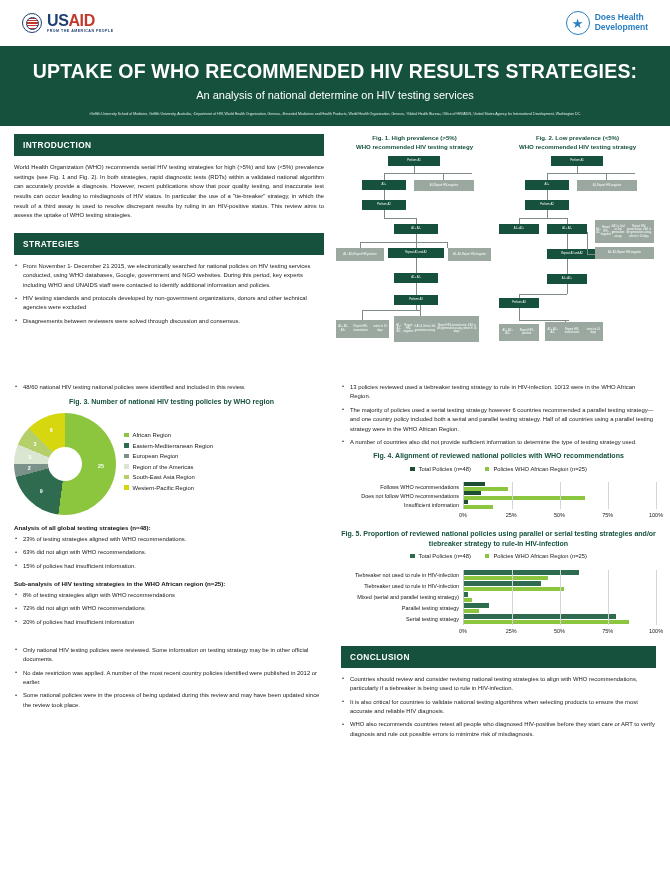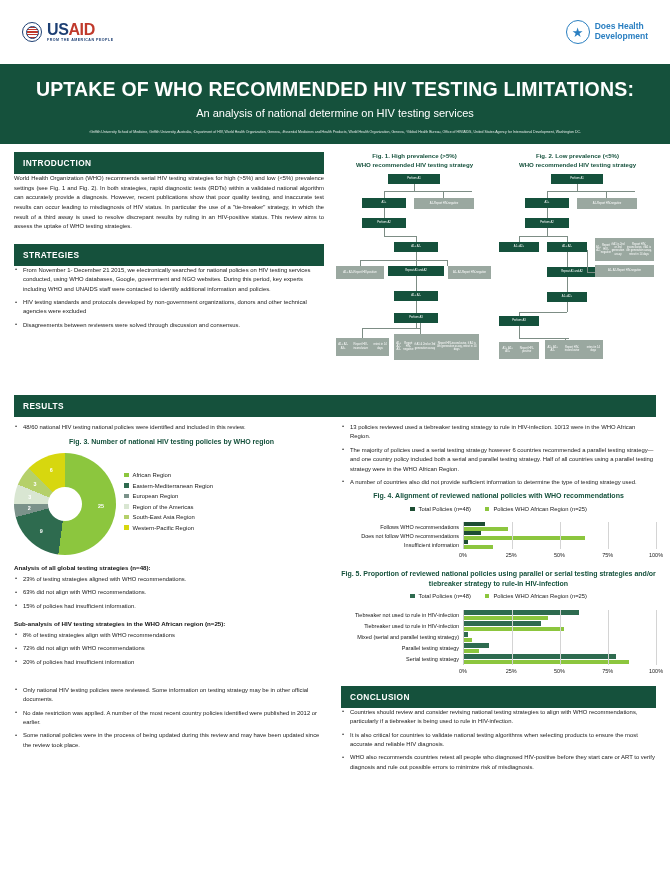--- a/index.html
+++ b/index.html
@@ -6,21 +6,21 @@
   html, body {
     width: 670px; height: 893px;
     background: #ffffff;
     font-family: "Liberation Sans", sans-serif;
     overflow: hidden;
   }
   .poster { position: relative; width: 670px; height: 893px; background:#fff; }
 
   
   .logobar {
-    height: 64px; background:#ffffff;
+    height: 46px; background:#ffffff;
     display:flex; align-items:center; justify-content:space-between;
     padding: 0 22px;
   }
   .usaid { display:flex; align-items:center; gap:5px; }
   .usaid-seal {
     width:20px;height:20px;border-radius:50%;
     border:1.6px solid #1d3f73; background:#fff;
     display:flex;align-items:center;justify-content:center;
   }
   .usaid-seal:before{content:"";display:block;width:11px;height:11px;border-radius:50%;
@@ -44,21 +44,21 @@
   .titleband h2{ font-size:11px; font-weight:normal; margin-top:7px;}
   .authors{ font-size:7.6px; font-weight:bold; margin-top:13px;}
   .affil{ font-size:3.5px; margin-top:11px; line-height:1.4; color:#e4ece8;}
 
   
   .body { display:flex; padding:8px 14px 0 14px; gap:12px; }
   .col { width:320px; }
 
   .sec-head{
     background:#15513c; color:#fff; font-size:8.3px; font-weight:bold;
-    letter-spacing:0.4px; padding:6px 9px; 
+    letter-spacing:0.4px; padding:6px 9px; margin-bottom:7px;
   }
 
   p.txt{ font-size:5.9px; line-height:1.62; color:#1a1a1a; text-align:justify; }
   ul.bul{ list-style:none; }
   ul.bul li{ font-size:5.9px; line-height:1.6; color:#1a1a1a; position:relative;
              padding-left:9px; margin-bottom:4px; text-align:left;}
   ul.bul li:before{ content:"•"; position:absolute; left:1px; top:-0.5px; font-size:6px; color:#333;}
   .sub-h{ font-size:6.2px; font-weight:bold; color:#111; margin:9px 0 4px; }
 
   
@@ -126,21 +126,21 @@
     <div class="who">
       <div class="who-emblem">★</div>
       <div class="who-word">
         <div>Does Health</div>
         <div>Development</div>
       </div>
     </div>
   </div>
 
   <div class="titleband">
-    <h1>UPTAKE OF WHO RECOMMENDED HIV TESTING LIMITATIONS:</h1>
+    <h1>UPTAKE OF WHO RECOMMENDED HIV RESULTS STRATEGIES:</h1>
     <h2>An analysis of national determine on HIV testing services</h2>
     <div class="affil">¹Griffith University School of Medicine, Griffith University, Australia, ²Department of HIV, World Health Organization, Geneva, ³Essential Medicines and Health Products, World Health Organization, Geneva, ⁴Global Health Bureau, Office of HIV/AIDS, United States Agency for International Development, Washington DC.</div>
   </div>
 
   <div class="body">
 
     <div class="col">
       <div class="sec-head">INTRODUCTION</div>
       <p class="txt">World Health Organization (WHO) recommends serial HIV testing strategies for high (&gt;5%) and low (&lt;5%) prevalence settings (see Fig. 1 and Fig. 2). In both strategies, rapid diagnostic tests (RDTs) within a validated national algorithm can accurately provide a diagnosis. However, recent publications show that poor quality testing, and inaccurate test results  can occur  leading to misdiagnosis of HIV status. In particular the use of a "tie-breaker" strategy, in which the result of a third assay is used to resolve discrepant results by ruling in  an HIV-positive status. This review aims to assess the uptake of WHO testing strategies.</p>
 
@@ -292,21 +292,20 @@
             <div class="ln" style="left: 20px; top: 138px; width: 0.7px; height: 4px;"></div>
             <div class="ln" style="left: 20px; top: 152px; width: 0.7px; height: 12px;"></div>
             <div class="ln" style="left: 20px; top: 164px; width: 50px; height: 0.7px;"></div>
             <div class="ln" style="left: 66px; top: 164px; width: 0.7px; height: 2px;"></div>
           </div>
       </div>
     </div>
   </div>
 
   <div class="fullband">
-    <div class="results-head">RESULTS</div>
 
     <div class="two">
 
       <div class="col">
         <ul class="bul">
             <li>48/60 national HIV testing national policies were identified and included in this review.</li>
           </ul>
 
         <div class="fig-title" style="color:#15513c;margin-top:5px">Fig. 3. Number of national HIV testing policies by WHO region</div>
 

